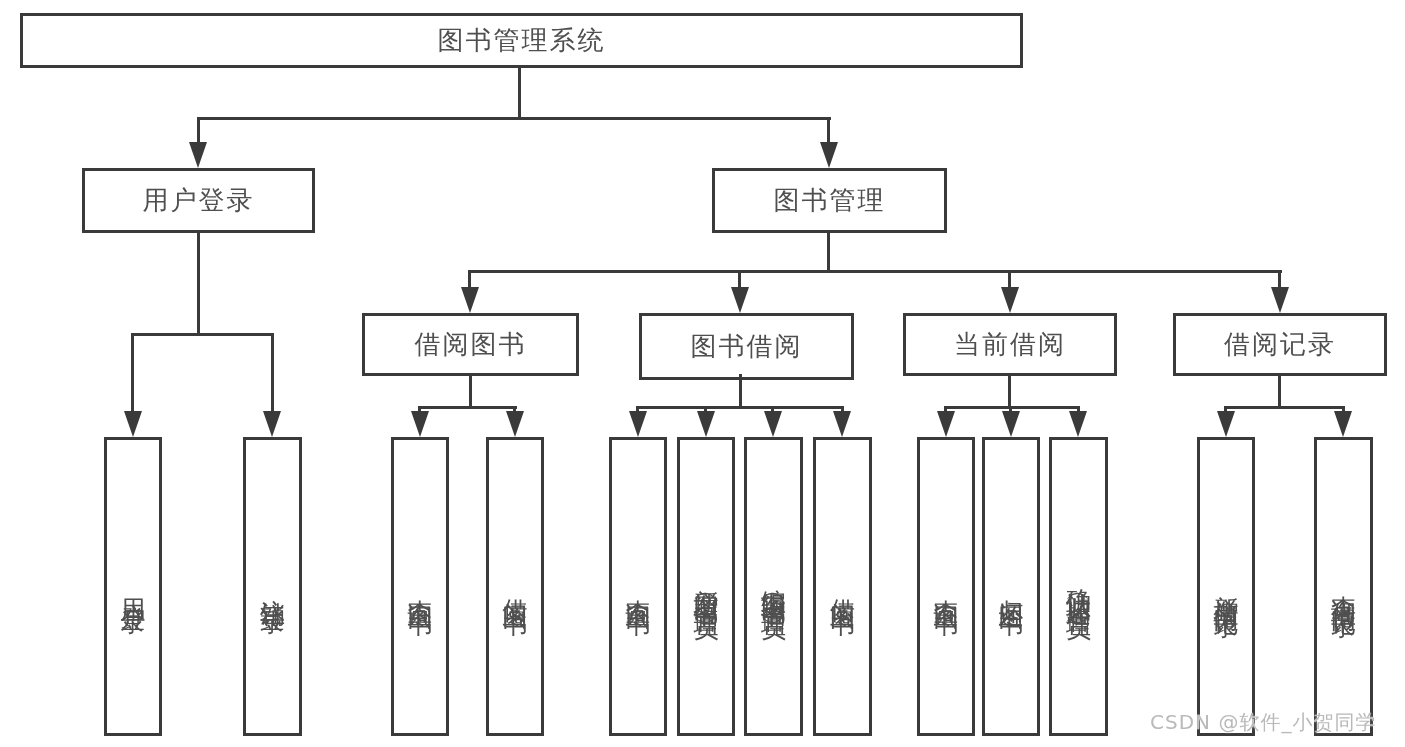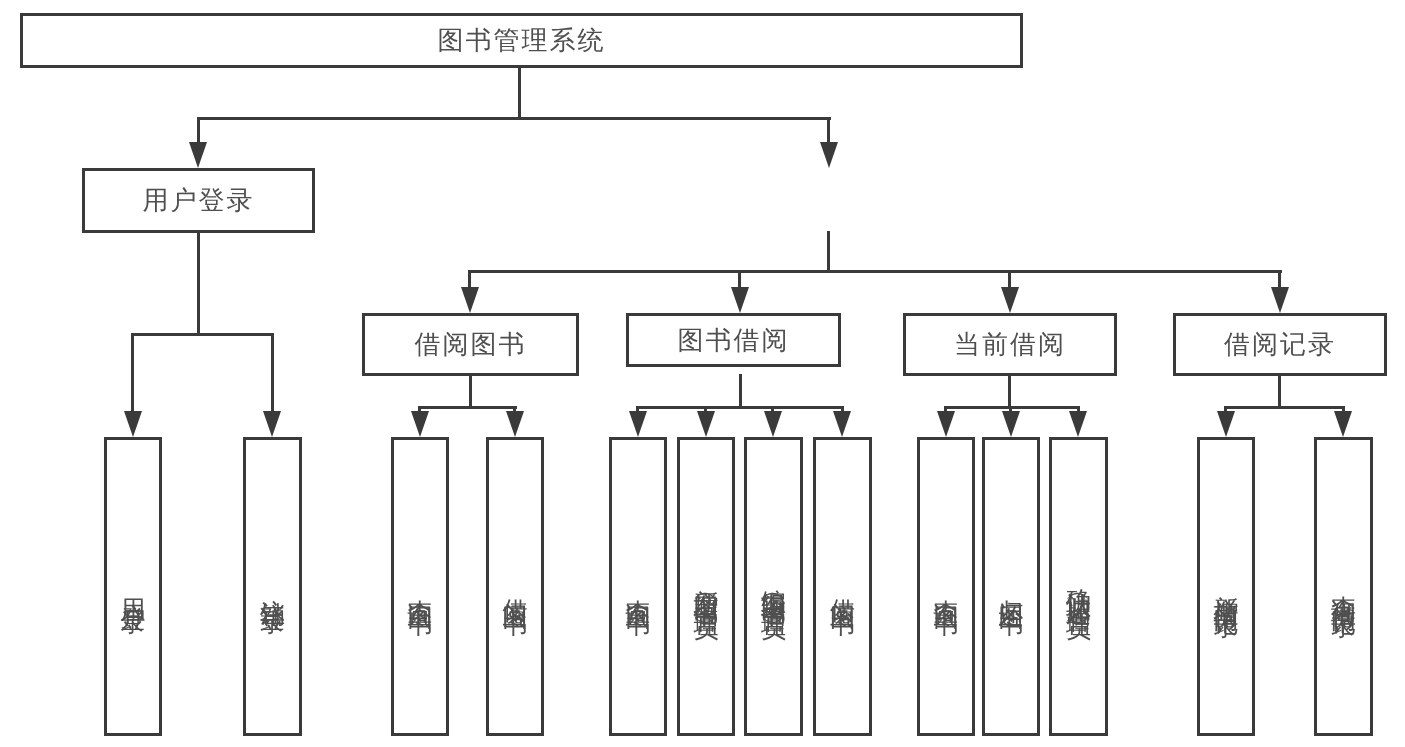--- a/index.html
+++ b/index.html
@@ -57,41 +57,42 @@
   <div class="box" style="left:20px;top:13px;width:1003px;height:55px">图书管理系统</div>
 
   <div class="vline" style="left:518px;top:66px;height:53px"></div>
   <div class="hline" style="left:197px;top:117px;width:634px"></div>
   <div class="vline" style="left:197px;top:117px;height:27px"></div>
   <div class="arrow" style="left:189px;top:142px"></div>
   <div class="vline" style="left:827px;top:117px;height:27px"></div>
   <div class="arrow" style="left:820px;top:142px"></div>
 
   <div class="box" style="left:82px;top:168px;width:233px;height:65px">用户登录</div>
+  <div class="box" style="left:712px;top:168px;width:235px;height:65px">图书管理</div>
 
   <div class="vline" style="left:197px;top:231px;height:104px"></div>
   <div class="hline" style="left:131px;top:333px;width:143px"></div>
   <div class="vline" style="left:131px;top:333px;height:80px"></div>
   <div class="arrow" style="left:124px;top:411px"></div>
   <div class="vline" style="left:271px;top:333px;height:80px"></div>
   <div class="arrow" style="left:263px;top:411px"></div>
 
   <div class="vline" style="left:827px;top:231px;height:41px"></div>
   <div class="hline" style="left:468px;top:270px;width:814px"></div>
   <div class="vline" style="left:468px;top:270px;height:19px"></div>
   <div class="arrow" style="left:461px;top:287px"></div>
   <div class="vline" style="left:738px;top:270px;height:19px"></div>
   <div class="arrow" style="left:731px;top:287px"></div>
   <div class="vline" style="left:1008px;top:270px;height:19px"></div>
   <div class="arrow" style="left:1001px;top:287px"></div>
   <div class="vline" style="left:1278px;top:270px;height:19px"></div>
   <div class="arrow" style="left:1271px;top:287px"></div>
 
   <div class="box" style="left:362px;top:313px;width:217px;height:63px">借阅图书</div>
-  <div class="box" style="left:626px;top:313px;width:215px;height:54px">图书借阅</div>
+  <div class="box" style="left:639px;top:313px;width:215px;height:67px">图书借阅</div>
   <div class="box" style="left:1173px;top:313px;width:214px;height:63px">借阅记录</div>
   <div class="box" style="left:903px;top:313px;width:214px;height:63px">当前借阅</div>
 
   <div class="vline" style="left:469px;top:374px;height:34px"></div>
   <div class="hline" style="left:418px;top:406px;width:99px"></div>
   <div class="vline" style="left:418px;top:406px;height:7px"></div>
   <div class="arrow" style="left:411px;top:411px"></div>
   <div class="vline" style="left:513px;top:406px;height:7px"></div>
   <div class="arrow" style="left:506px;top:411px"></div>
 
@@ -133,14 +134,15 @@
   <div class="box vbox" style="left:744px;top:437px;width:59px;height:299px">编辑图书（管理员）</div>
   <div class="box vbox" style="left:813px;top:437px;width:59px;height:299px">借阅图书</div>
 
   <div class="box vbox" style="left:917px;top:437px;width:58px;height:299px">查询图书</div>
   <div class="box vbox" style="left:982px;top:437px;width:58px;height:299px">归还图书</div>
   <div class="box vbox" style="left:1049px;top:437px;width:59px;height:299px">确认归还（管理员）</div>
 
   <div class="box vbox" style="left:1197px;top:437px;width:58px;height:299px">新增借阅记录</div>
   <div class="box vbox" style="left:1314px;top:437px;width:59px;height:299px">查询借阅记录</div>
 
+  <div class="watermark">CSDN @软件_小贺同学</div>
 
 </div>
 
 </body></html>

